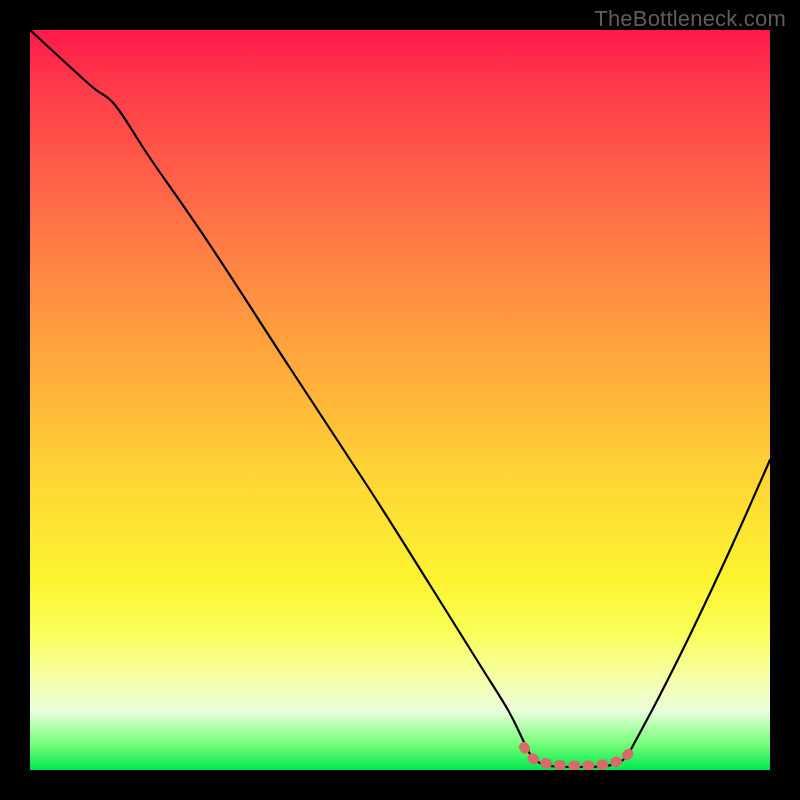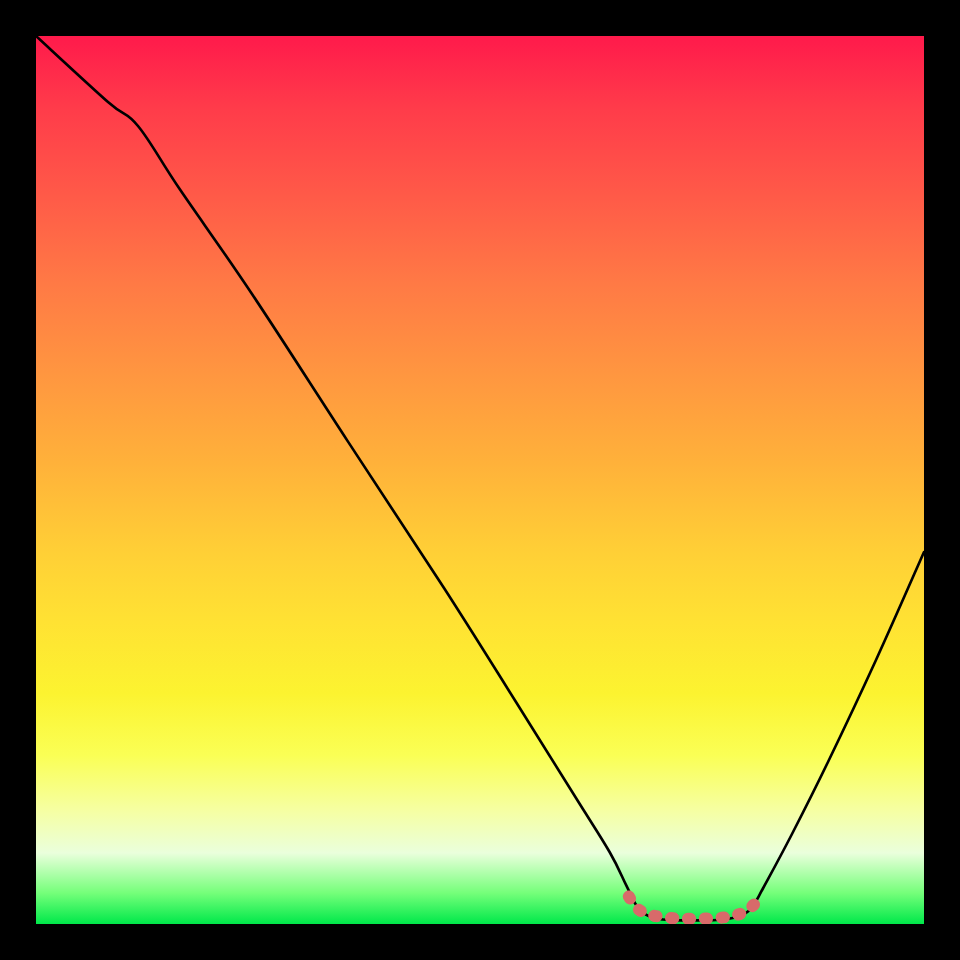--- a/index.html
+++ b/index.html
@@ -72,20 +72,21 @@
     top: 0;
     width: 740px;
     height: 740px;
     z-index: 11;
   }
 </style>
 </head>
 <body>
 
 <div class="container">
+  <div class="watermark">TheBottleneck.com</div>
   <div class="plot">
     <div class="gradient"></div>
     <svg class="curve" viewBox="0 0 740 740" preserveAspectRatio="none">
       <path id="main-curve" fill="none" stroke="#000" stroke-width="2.2" stroke-linejoin="round" stroke-linecap="round" d="M 0 0 C 10.799999999999999 9.9, 44.7 41.5, 60 55 C 75.3 68.5, 74.2 61.86, 85 75 C 95.8 88.14, 102.9 102.8, 120 128 C 137.1 153.2, 154.8 177.2, 180 215 C 205.2 252.8, 231.2 293.9, 260 338 C 288.8 382.1, 314.8 420.94, 340 460 C 365.2 499.06, 380.2 523.5, 400 555 C 419.8 586.5, 435.96 612.5, 450 635 C 464.04 657.5, 470.44 666.86, 478 680 C 485.56 693.14, 488.04 700.08, 492 708 C 495.96 715.92, 497.12 719.68, 500 724 C 502.88 728.32, 504.4 729.84, 508 732 C 511.6 734.16, 512.8 735.1, 520 736 C 527.2 736.9, 538.1 737, 548 737 C 557.9 737, 567.44 736.9, 575 736 C 582.56 735.1, 585.86 734.16, 590 732 C 594.14 729.84, 595.12 727.96, 598 724 C 600.88 720.04, 600.24 720.62, 606 710 C 611.76 699.38, 620.28 683.9, 630 665 C 639.72 646.1, 647.4 631.1, 660 605 C 672.6 578.9, 685.6 551.5, 700 520 C 714.4 488.5, 732.8 446.2, 740 430"></path>
     </svg>
     <svg class="marker" viewBox="0 0 740 740" preserveAspectRatio="none">
       <path id="min-marker" fill="none" stroke="#d86a6a" stroke-width="10" stroke-linecap="round" stroke-linejoin="round" stroke-dasharray="2 12" d="M 494 717 C 495.08 718.62, 497.48 723.48, 500 726 C 502.52 728.52, 504.4 729.56, 508 731 C 511.6 732.44, 514.96 733.19, 520 734 C 525.04 734.81, 530.24 735.23, 536 735.5 C 541.76 735.77, 546.24 735.59, 552 735.5 C 557.76 735.41, 562.6 735.45, 568 735 C 573.4 734.55, 577.68 734.08, 582 733 C 586.32 731.92, 588.76 730.98, 592 729 C 595.24 727.02, 597.84 724.34, 600 722 C 602.16 719.66, 603.28 717.08, 604 716"></path>
     </svg>
   </div>
 </div>

